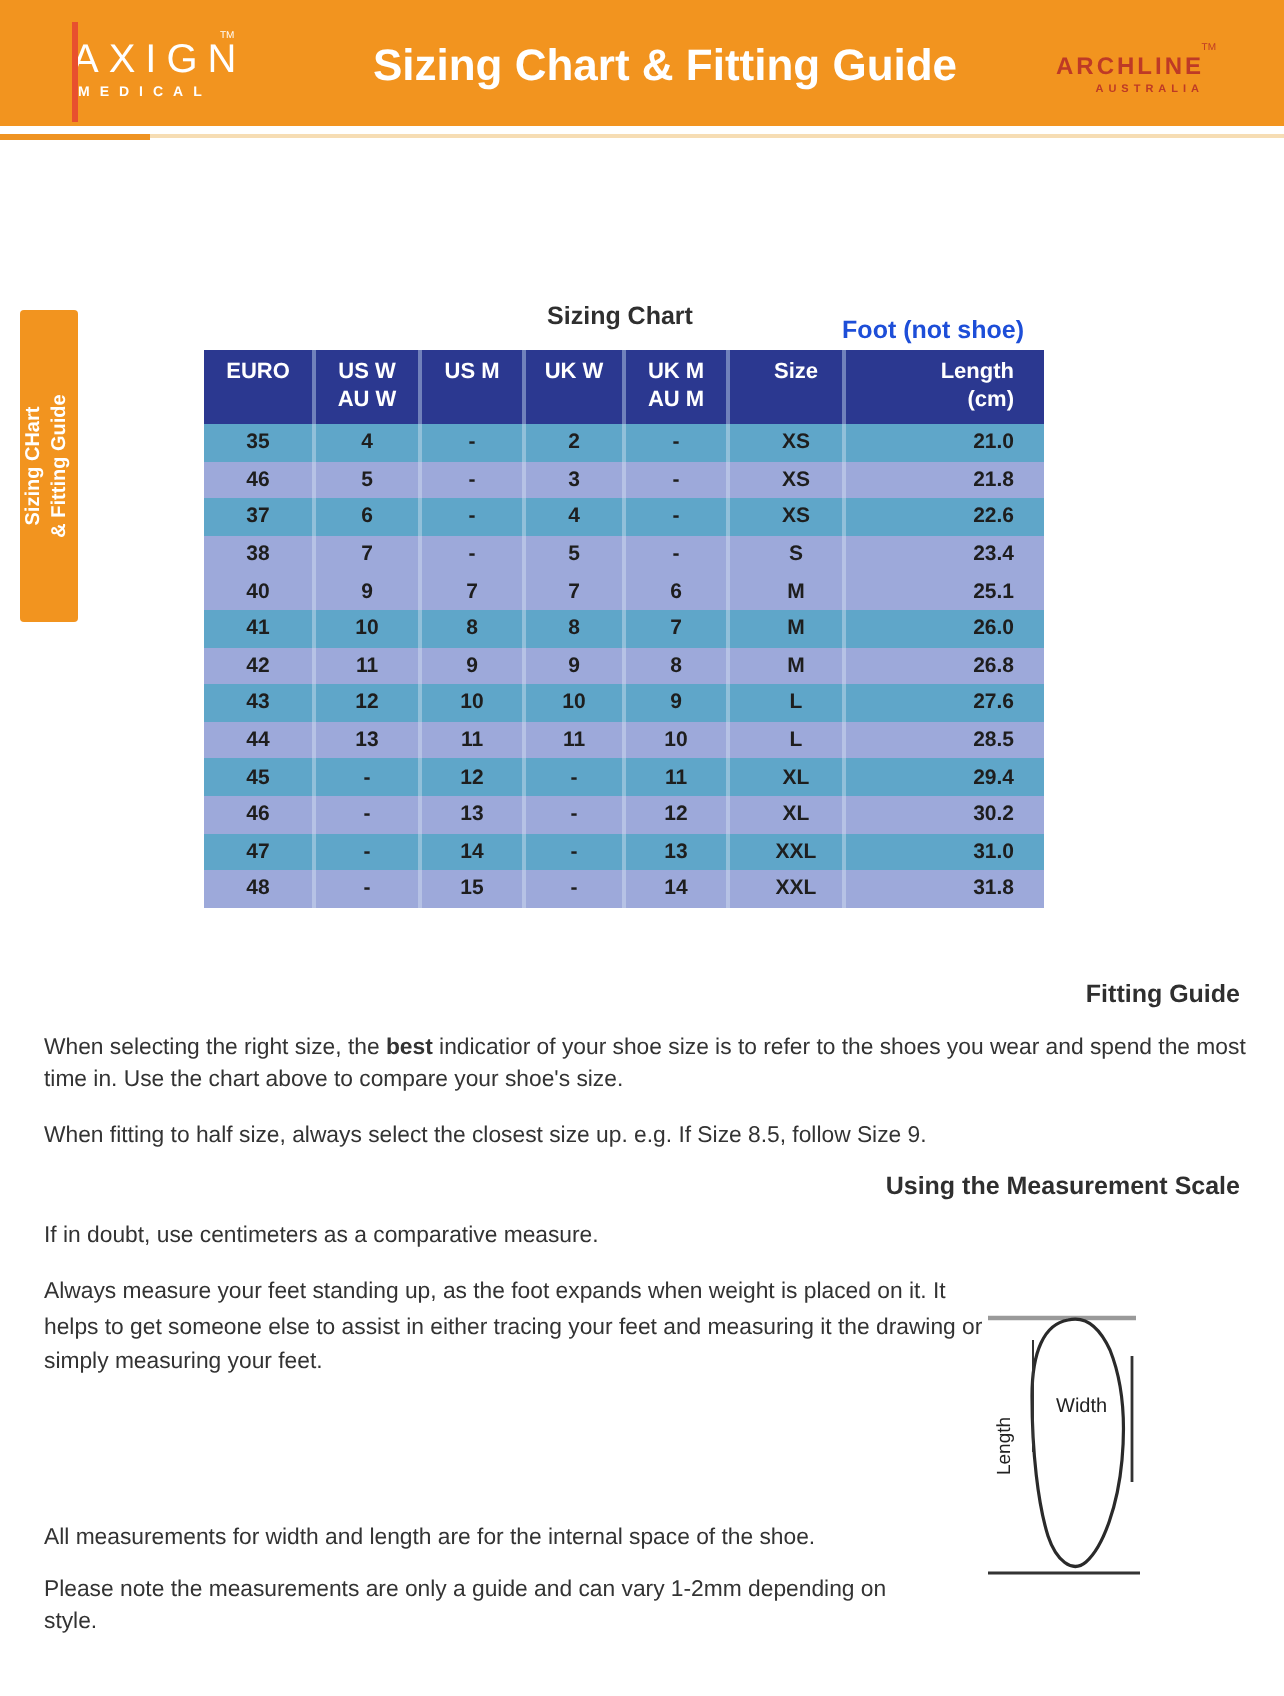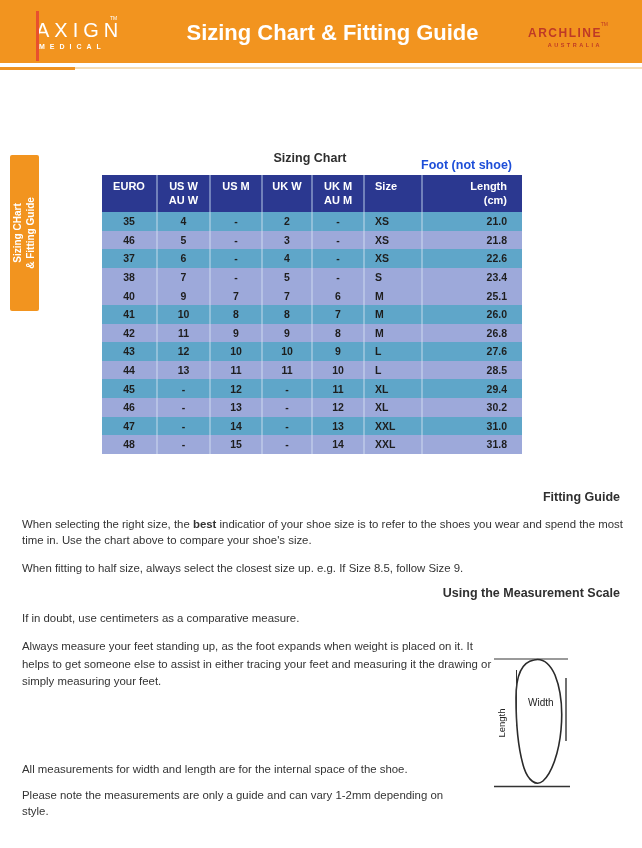--- a/index.html
+++ b/index.html
@@ -39,21 +39,21 @@
     vertical-align:top;padding:4px 0 3px 0;line-height:14px;height:30px;
     border-right:2px solid rgba(200,220,240,0.45);
   }
   table.sizing th:last-child,table.sizing td:last-child{border-right:none;}
   table.sizing td{
     text-align:center;font-size:10.5px;font-weight:600;color:#1e1e1e;
     height:18.6px;padding:0;border-right:2px solid rgba(220,232,245,0.4);
   }
   table.sizing tr.r-a td{background:var(--row-blue,#5FA6C9);}
   table.sizing tr.r-b td{background:var(--row-light,#9DA9DA);}
-  table.sizing .c-size{text-align:left;padding-left:10px;}
+  table.sizing .c-size{text-align:center;padding-left:10px;}
   table.sizing .c-len,table.sizing th.c-len{text-align:right;padding-right:15px;}
   
   .h-center{position:absolute;left:0px;width:620px;text-align:right;font-weight:bold;
     font-size:12.5px;color:#2f2f2f;}
   .para{position:absolute;left:22px;width:600px;font-size:11.4px;color:#333;line-height:15.5px;}
   
   .foot-svg{position:absolute;left:488px;top:648px;}
 </style>
 </head>
 <body>

